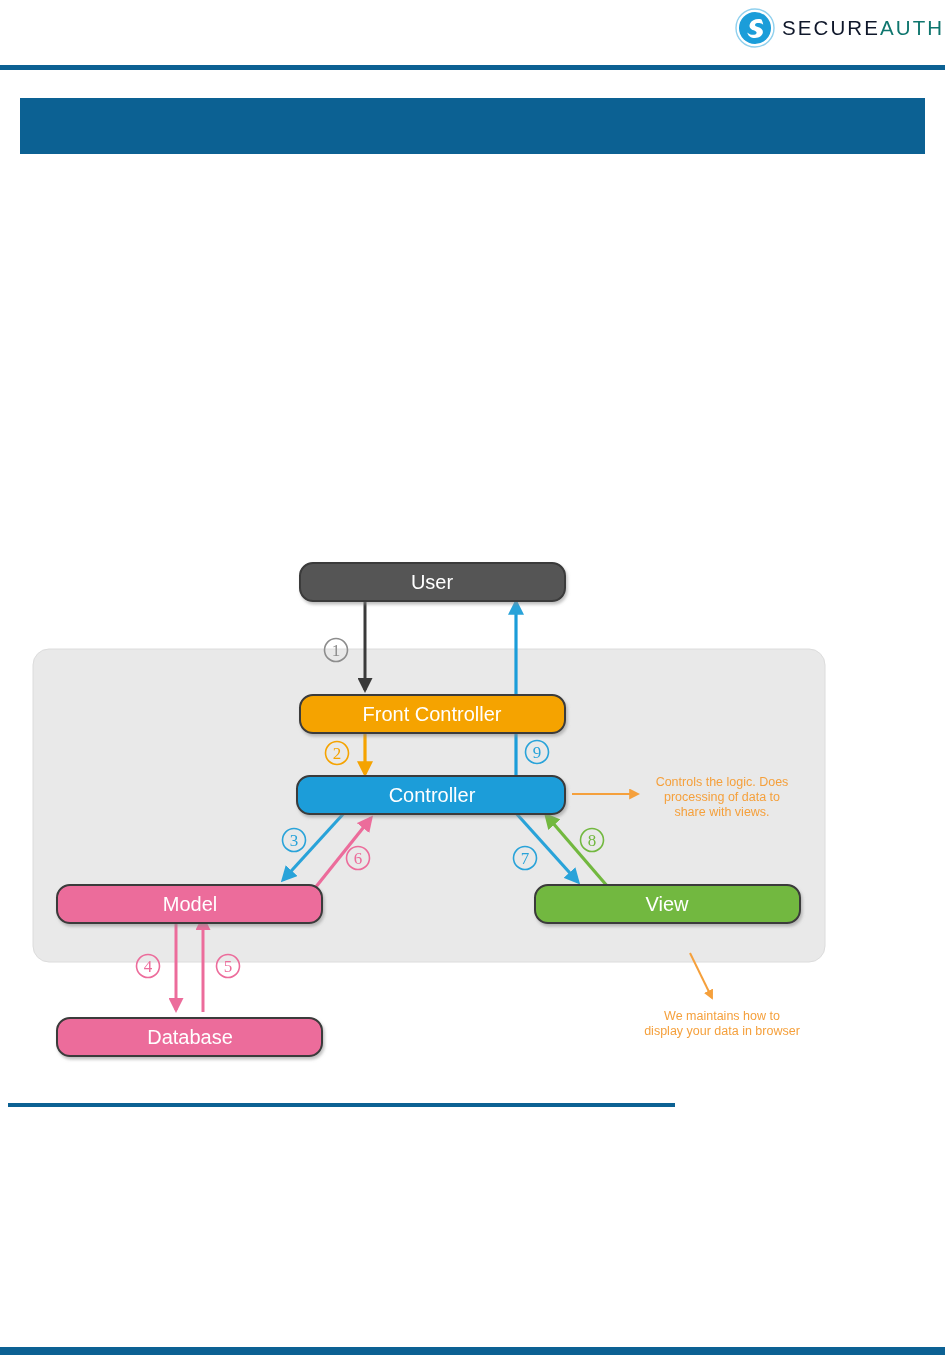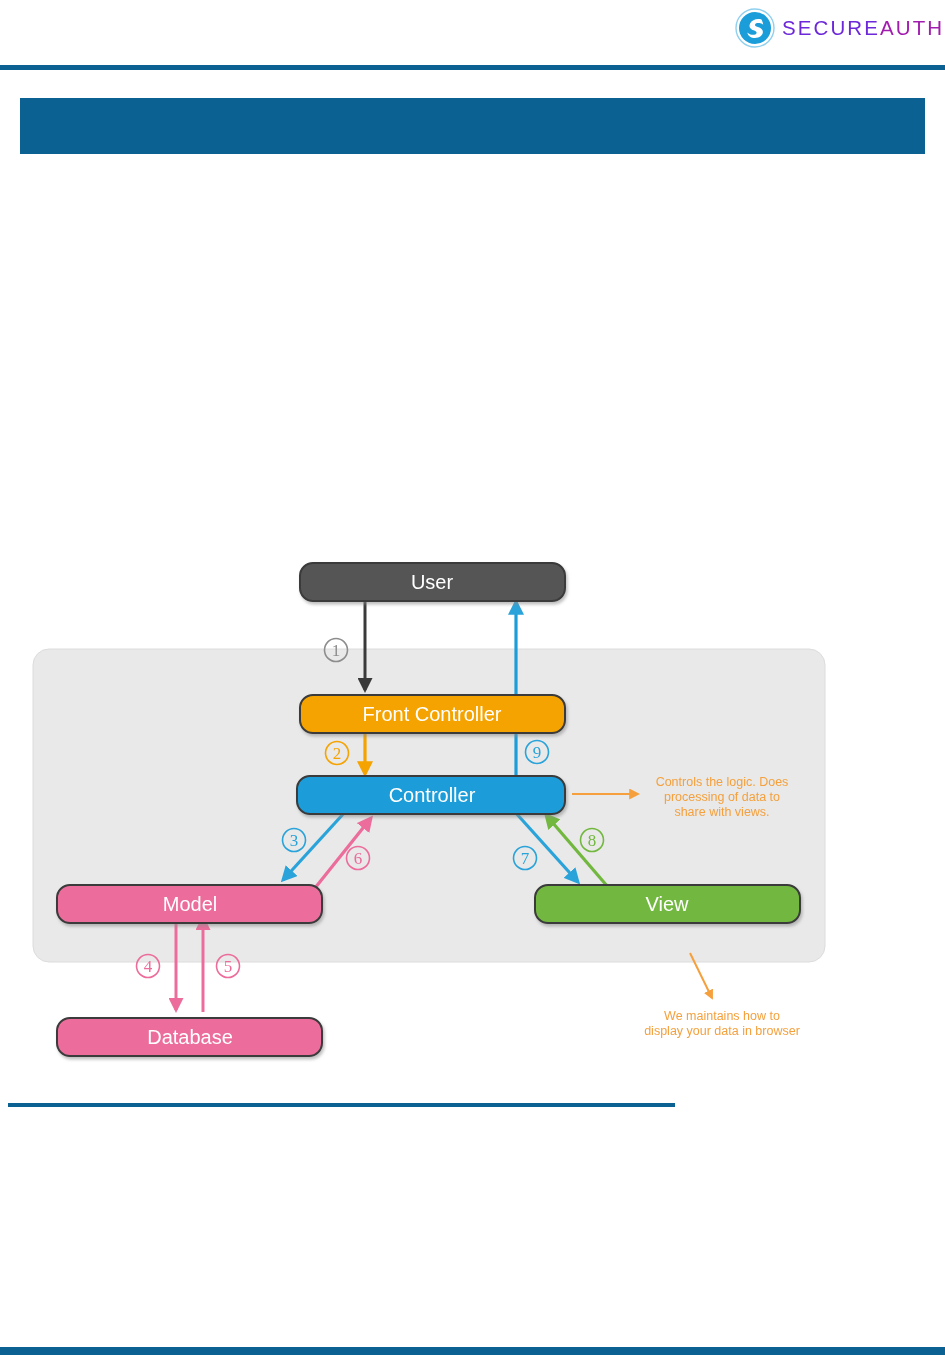--- a/index.html
+++ b/index.html
@@ -30,22 +30,22 @@
     height: 40px;
     flex: 0 0 40px;
   }
   #logo-wordmark {
     margin-left: 7px;
     font-size: 20.5px;
     letter-spacing: 2.1px;
     font-weight: 400;
     white-space: nowrap;
   }
-  .wm-dark { color: #6d28d9; }
-  .wm-light { color: #a21caf; }
+  .wm-dark { color: #0f172a; }
+  .wm-light { color: #0f766e; }
 
   #top-rule {
     position: absolute;
     left: 0;
     top: 65px;
     width: 945px;
     height: 5px;
     background: #0c6193;
   }
   #title-bar {

